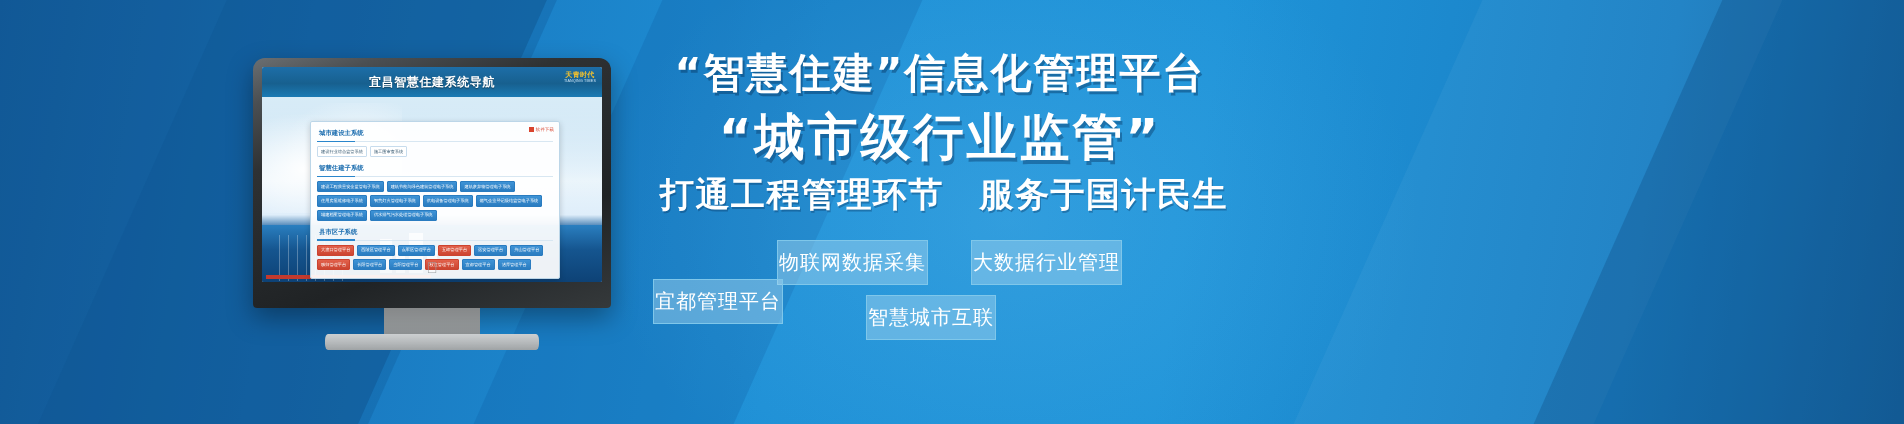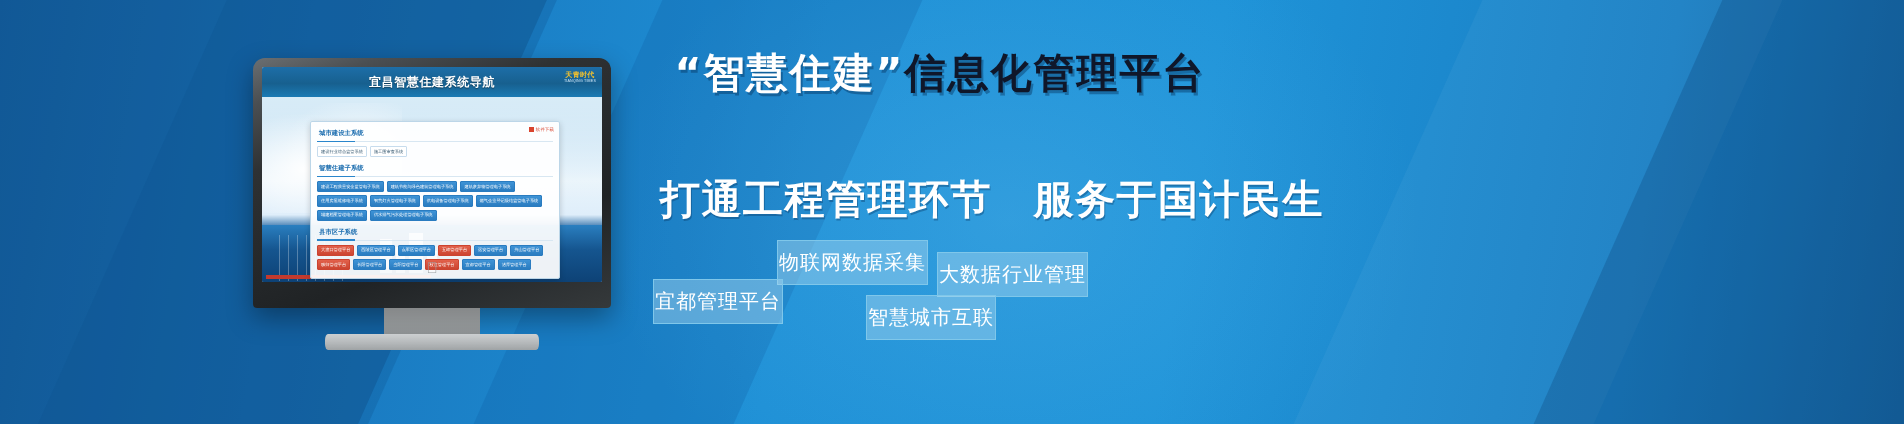--- a/index.html
+++ b/index.html
@@ -199,58 +199,58 @@
     width:560px; text-align:center;
     white-space:nowrap;
     font-size:41px; font-weight:bold; letter-spacing:2px;
     font-family:"DejaVu Sans","Liberation Sans",sans-serif;
   }
   .line1 .y {
     color:#ffffff;
     text-shadow:2px 3px 0 rgba(7,55,100,.45);
   }
   .line1 .w {
-    color:#0f172a;
+    color:#ffffff;
     text-shadow:2px 3px 0 rgba(7,55,100,.45);
   }
 
   .line2 {
     position:absolute; left:20px; top:104px;
     width:560px; text-align:center;
     white-space:nowrap;
     color:#ffffff;
     font-size:50px; font-weight:bold; letter-spacing:3px;
     font-family:"DejaVu Sans","Liberation Sans",sans-serif;
     text-shadow:2px 4px 0 rgba(7,55,100,.42);
   }
 
   .line3 {
     position:absolute; left:20px; top:172px;
     width:560px; text-align:center;
     white-space:nowrap;
     color:#ffffff;
-    font-size:40px; font-weight:bold; letter-spacing:1.5px;
+    font-size:34px; font-weight:bold; letter-spacing:1.5px;
     font-family:"DejaVu Sans","Liberation Sans",sans-serif;
     text-shadow:1px 2px 0 rgba(7,55,100,.38);
   }
 
   
   .tag {
     position:absolute;
     border:1px solid #7fc7ea;
     background:rgba(168,215,240,.45);
     color:#ffffff;
     font-size:20px;
     letter-spacing:1px;
     padding:8px 1px;
     white-space:nowrap;
     font-family:"DejaVu Sans","Liberation Sans",sans-serif;
   }
   .tag-iot   { left:137px; top:240px; }
-  .tag-big   { left:297px; top:240px;margin-top:12px; }
+  .tag-big   { left:331px; top:240px; }
   .tag-all   { left:13px;  top:279px; }
   .tag-smart { left:226px; top:295px;font-family:Liberation Serif, serif; }
 </style>
 </head>
 <body>
 
 <div class="banner">
 
   <div class="bg-base"></div>
   <div class="bg-diag-a"></div>
@@ -332,20 +332,21 @@
       </div>
     </div>
   </div>
 
   <div class="hero">
 
     <div class="line1">
       <span class="y">“智慧住建”</span><span class="w">信息化管理平台</span>
     </div>
 
+    <div class="line2">“城市级行业监管”</div>
 
     <div class="line3">打通工程管理环节　服务于国计民生</div>
 
     <div class="tag tag-iot">物联网数据采集</div>
     <div class="tag tag-big">大数据行业管理</div>
     <div class="tag tag-all">宜都管理平台</div>
     <div class="tag tag-smart">智慧城市互联</div>
   </div>
 
 </div>

